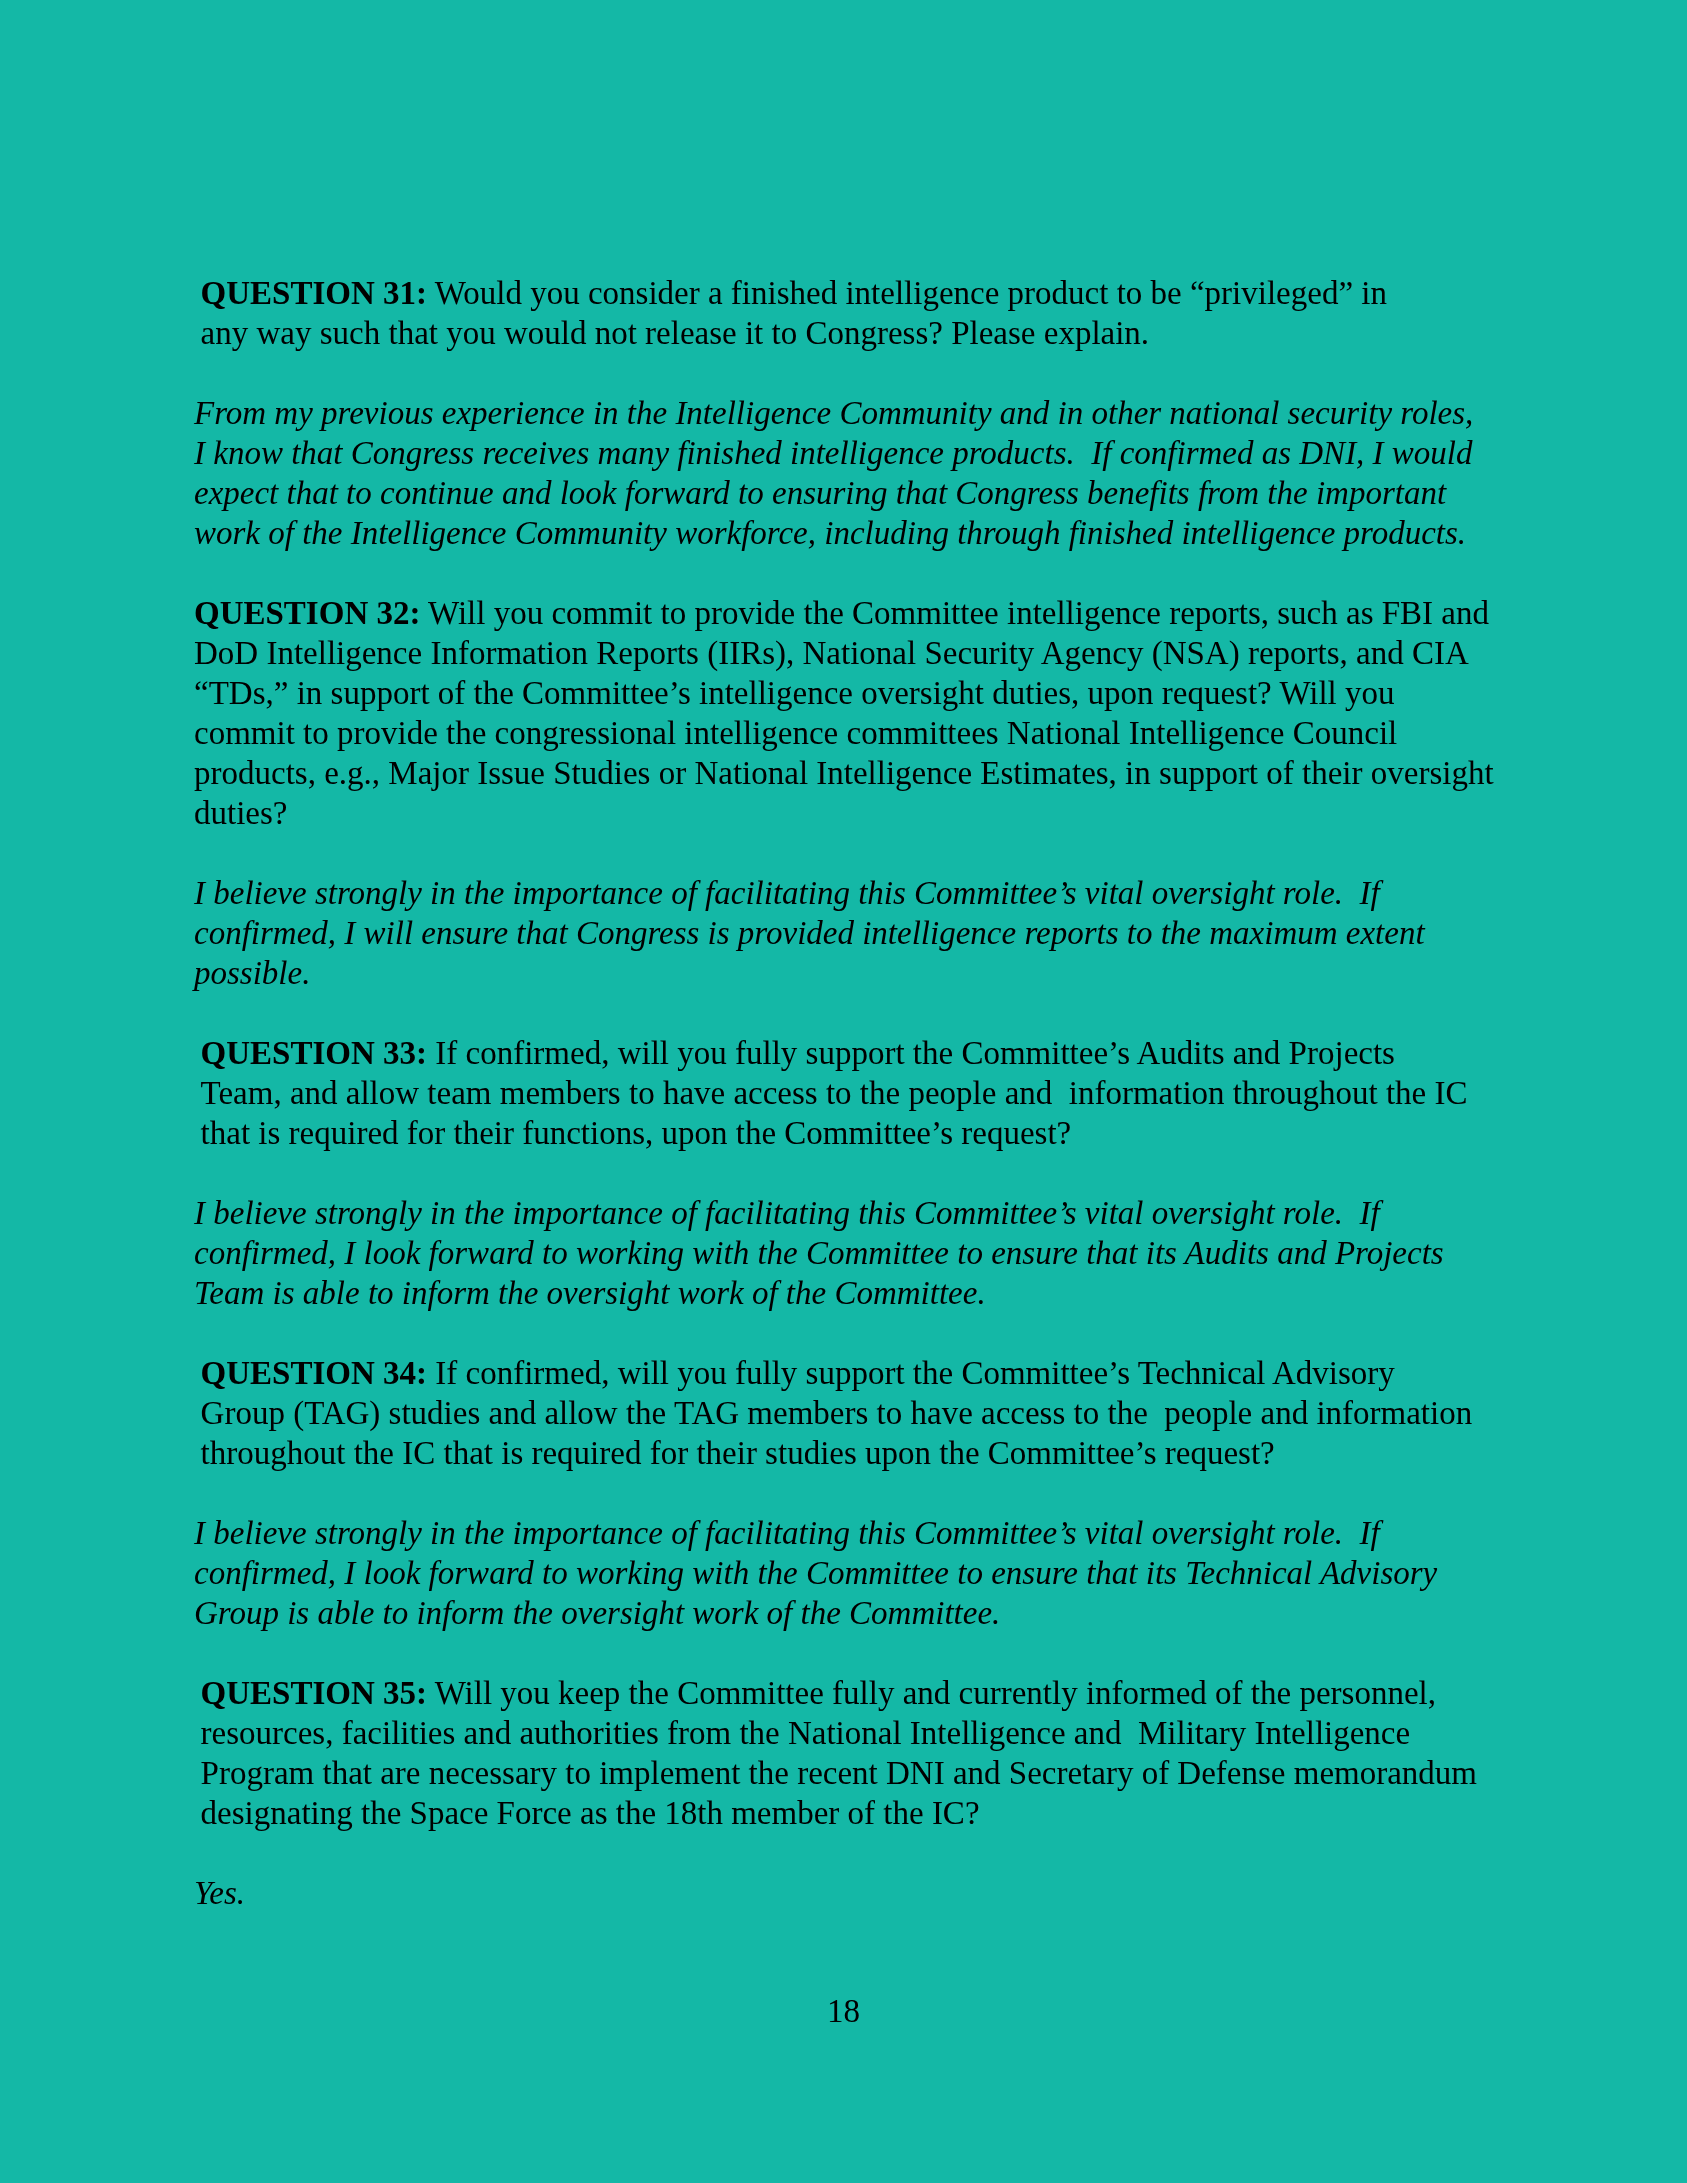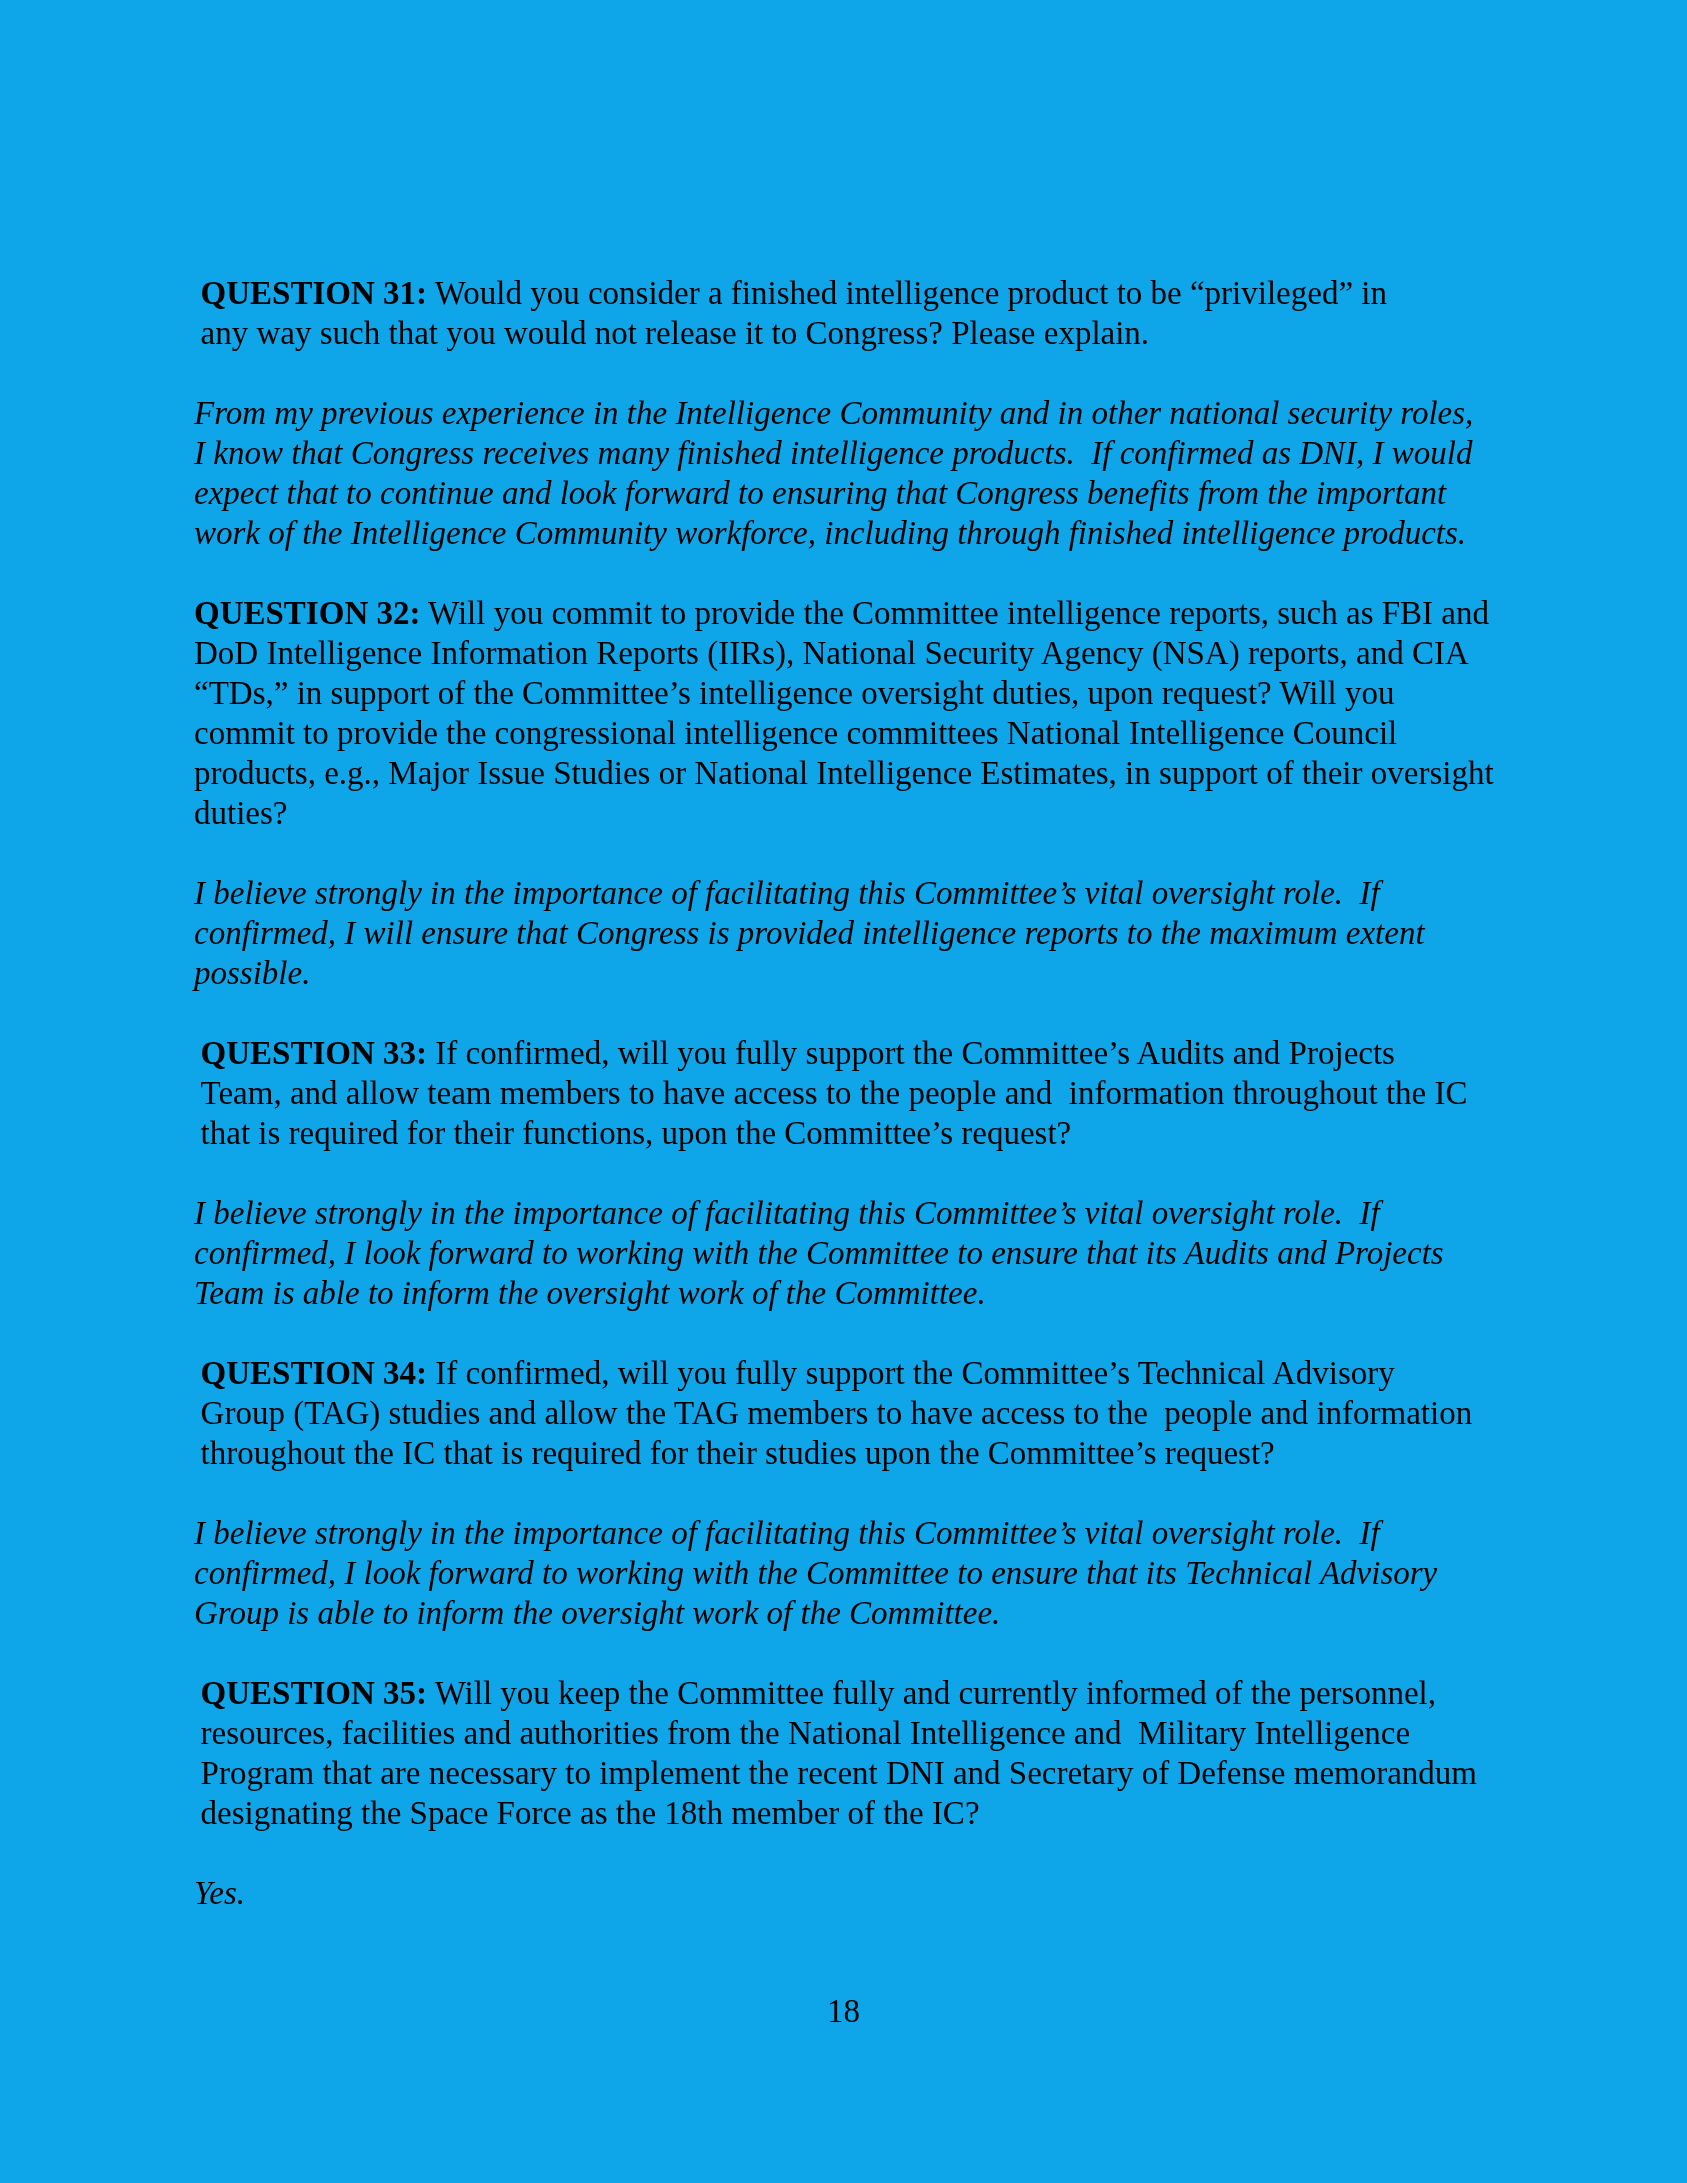--- a/index.html
+++ b/index.html
@@ -4,21 +4,21 @@
 <style>
   html, body {
     margin: 0;
     padding: 0;
     background: #ffffff;
   }
   .page {
     position: relative;
     width: 1687px;
     height: 2183px;
-    background: #0ea5e9;
+    background: #14b8a6;
     color: #000000;
     font-family: "Liberation Serif", "DejaVu Serif", serif;
     overflow: hidden;
   }
   .content {
     position: absolute;
     left: 194px;
     top: 273px;
     width: 1396px;
   }

